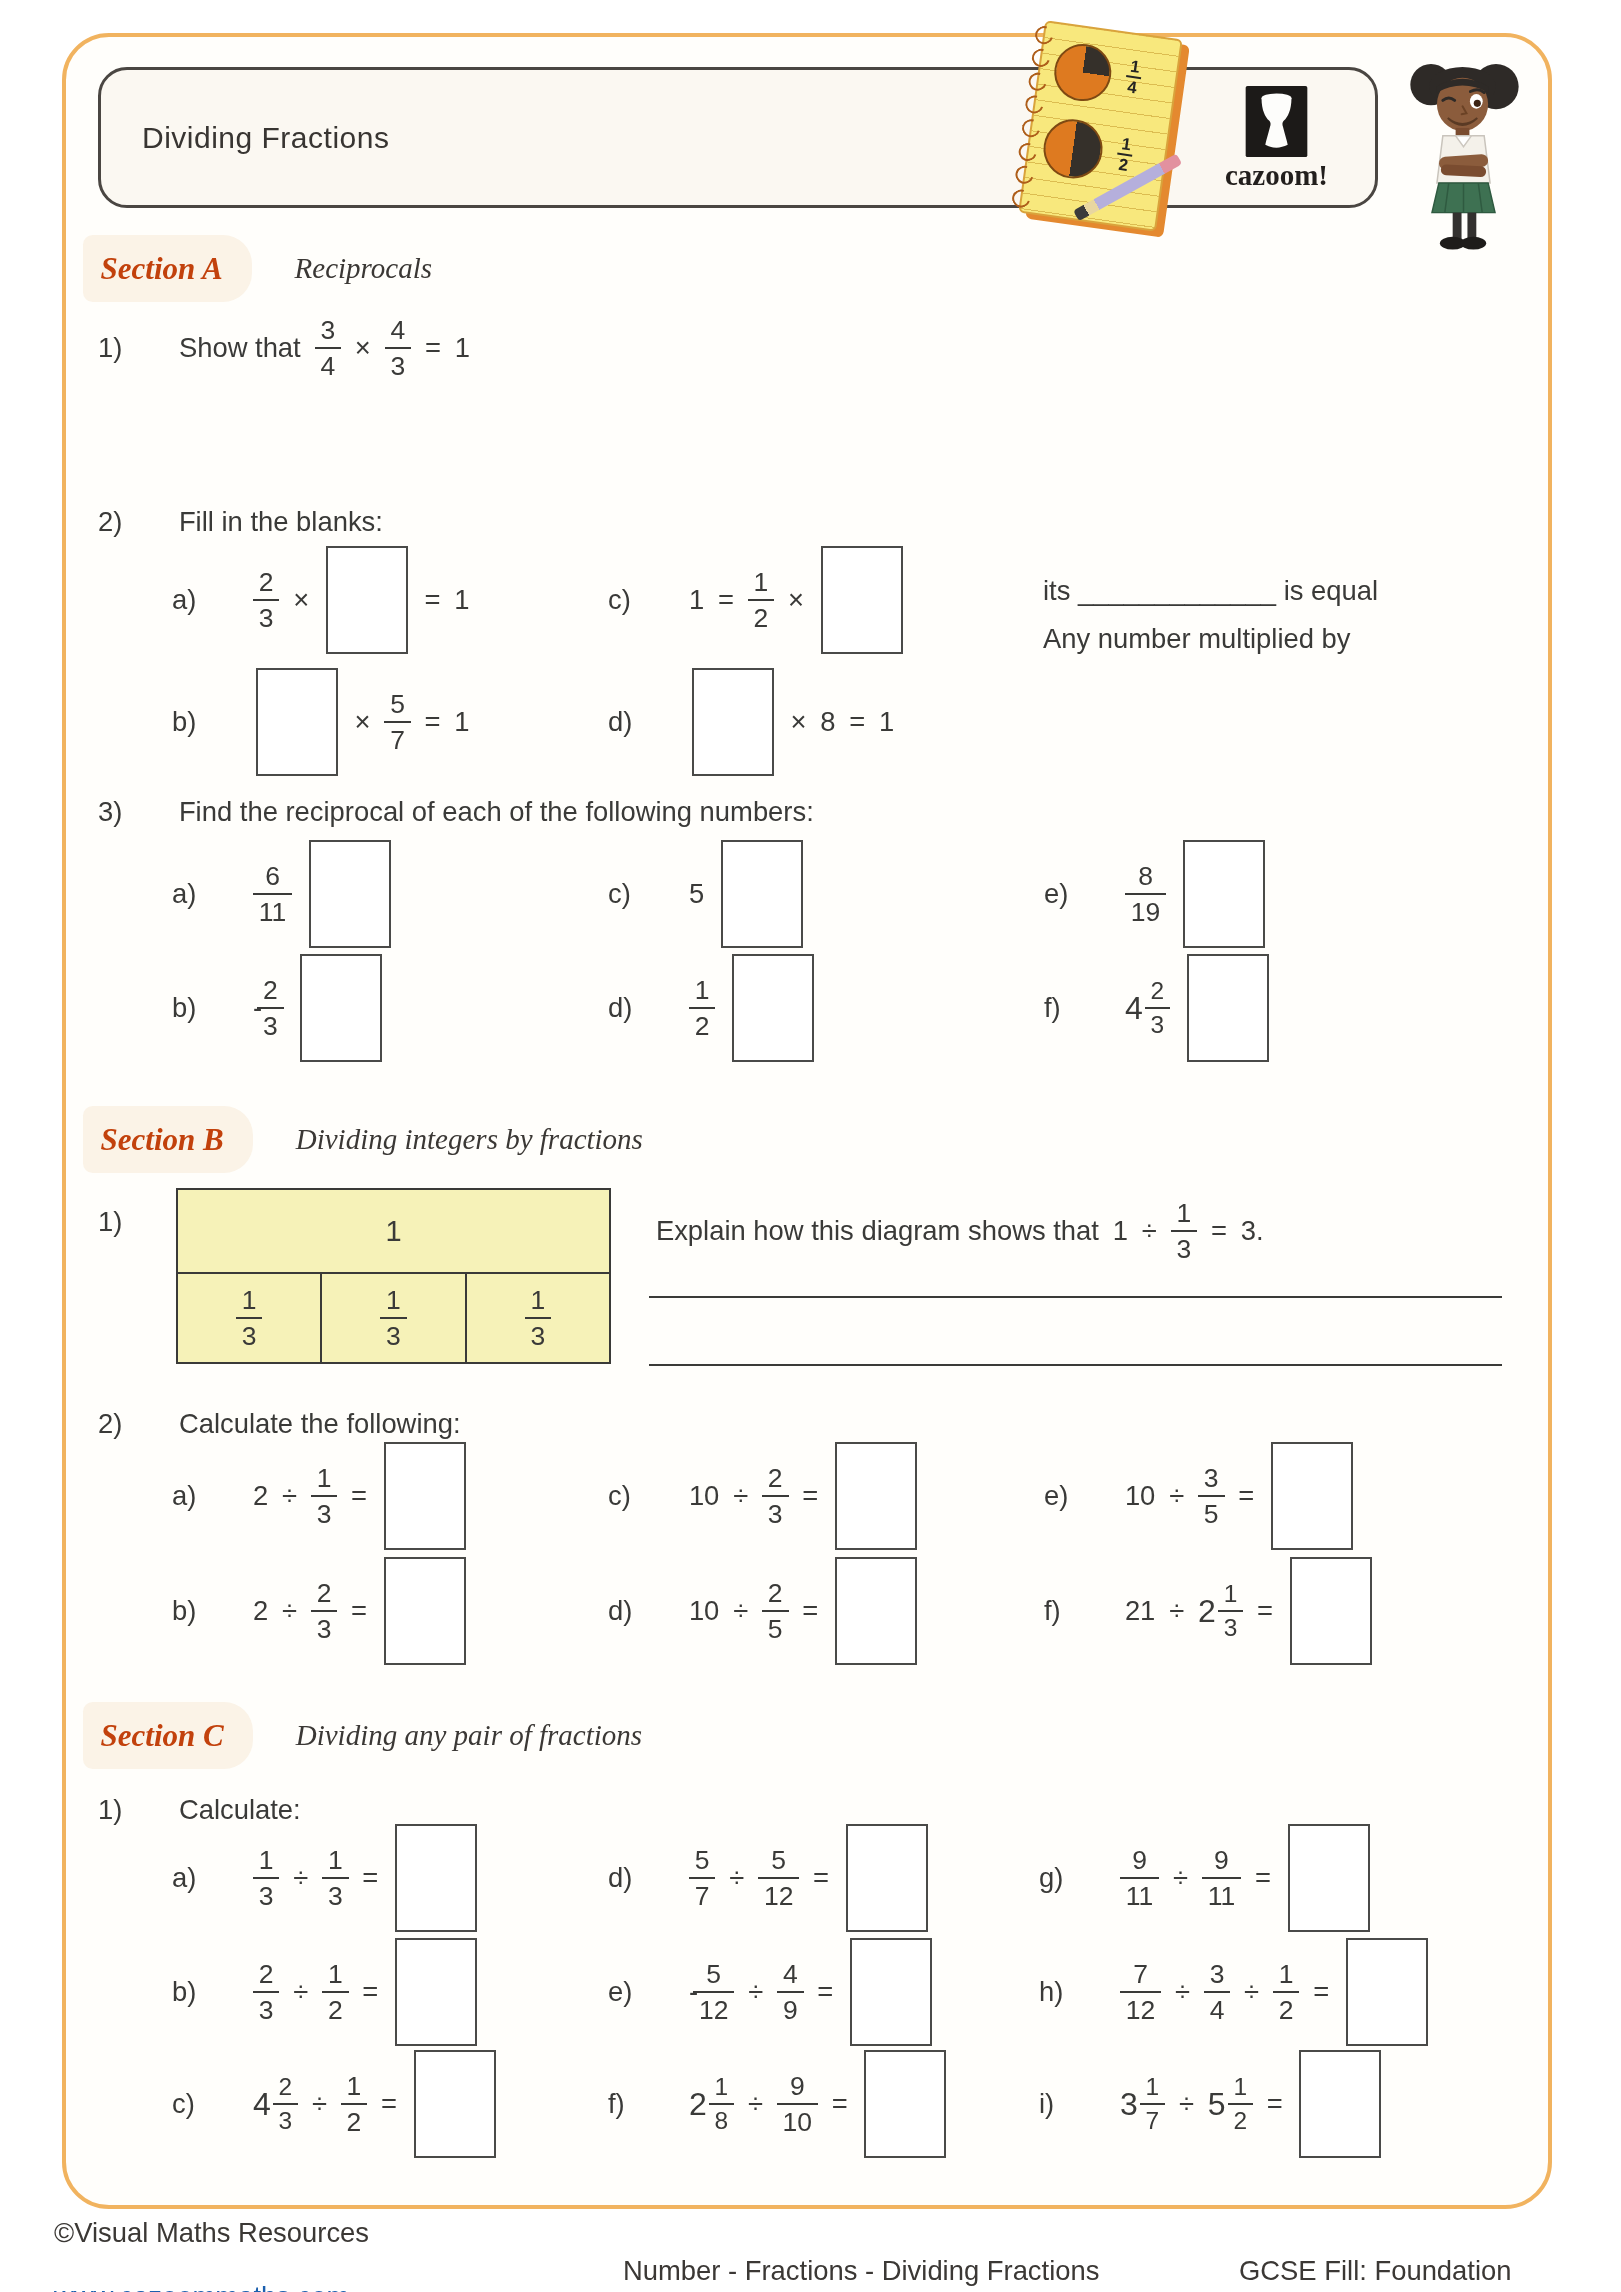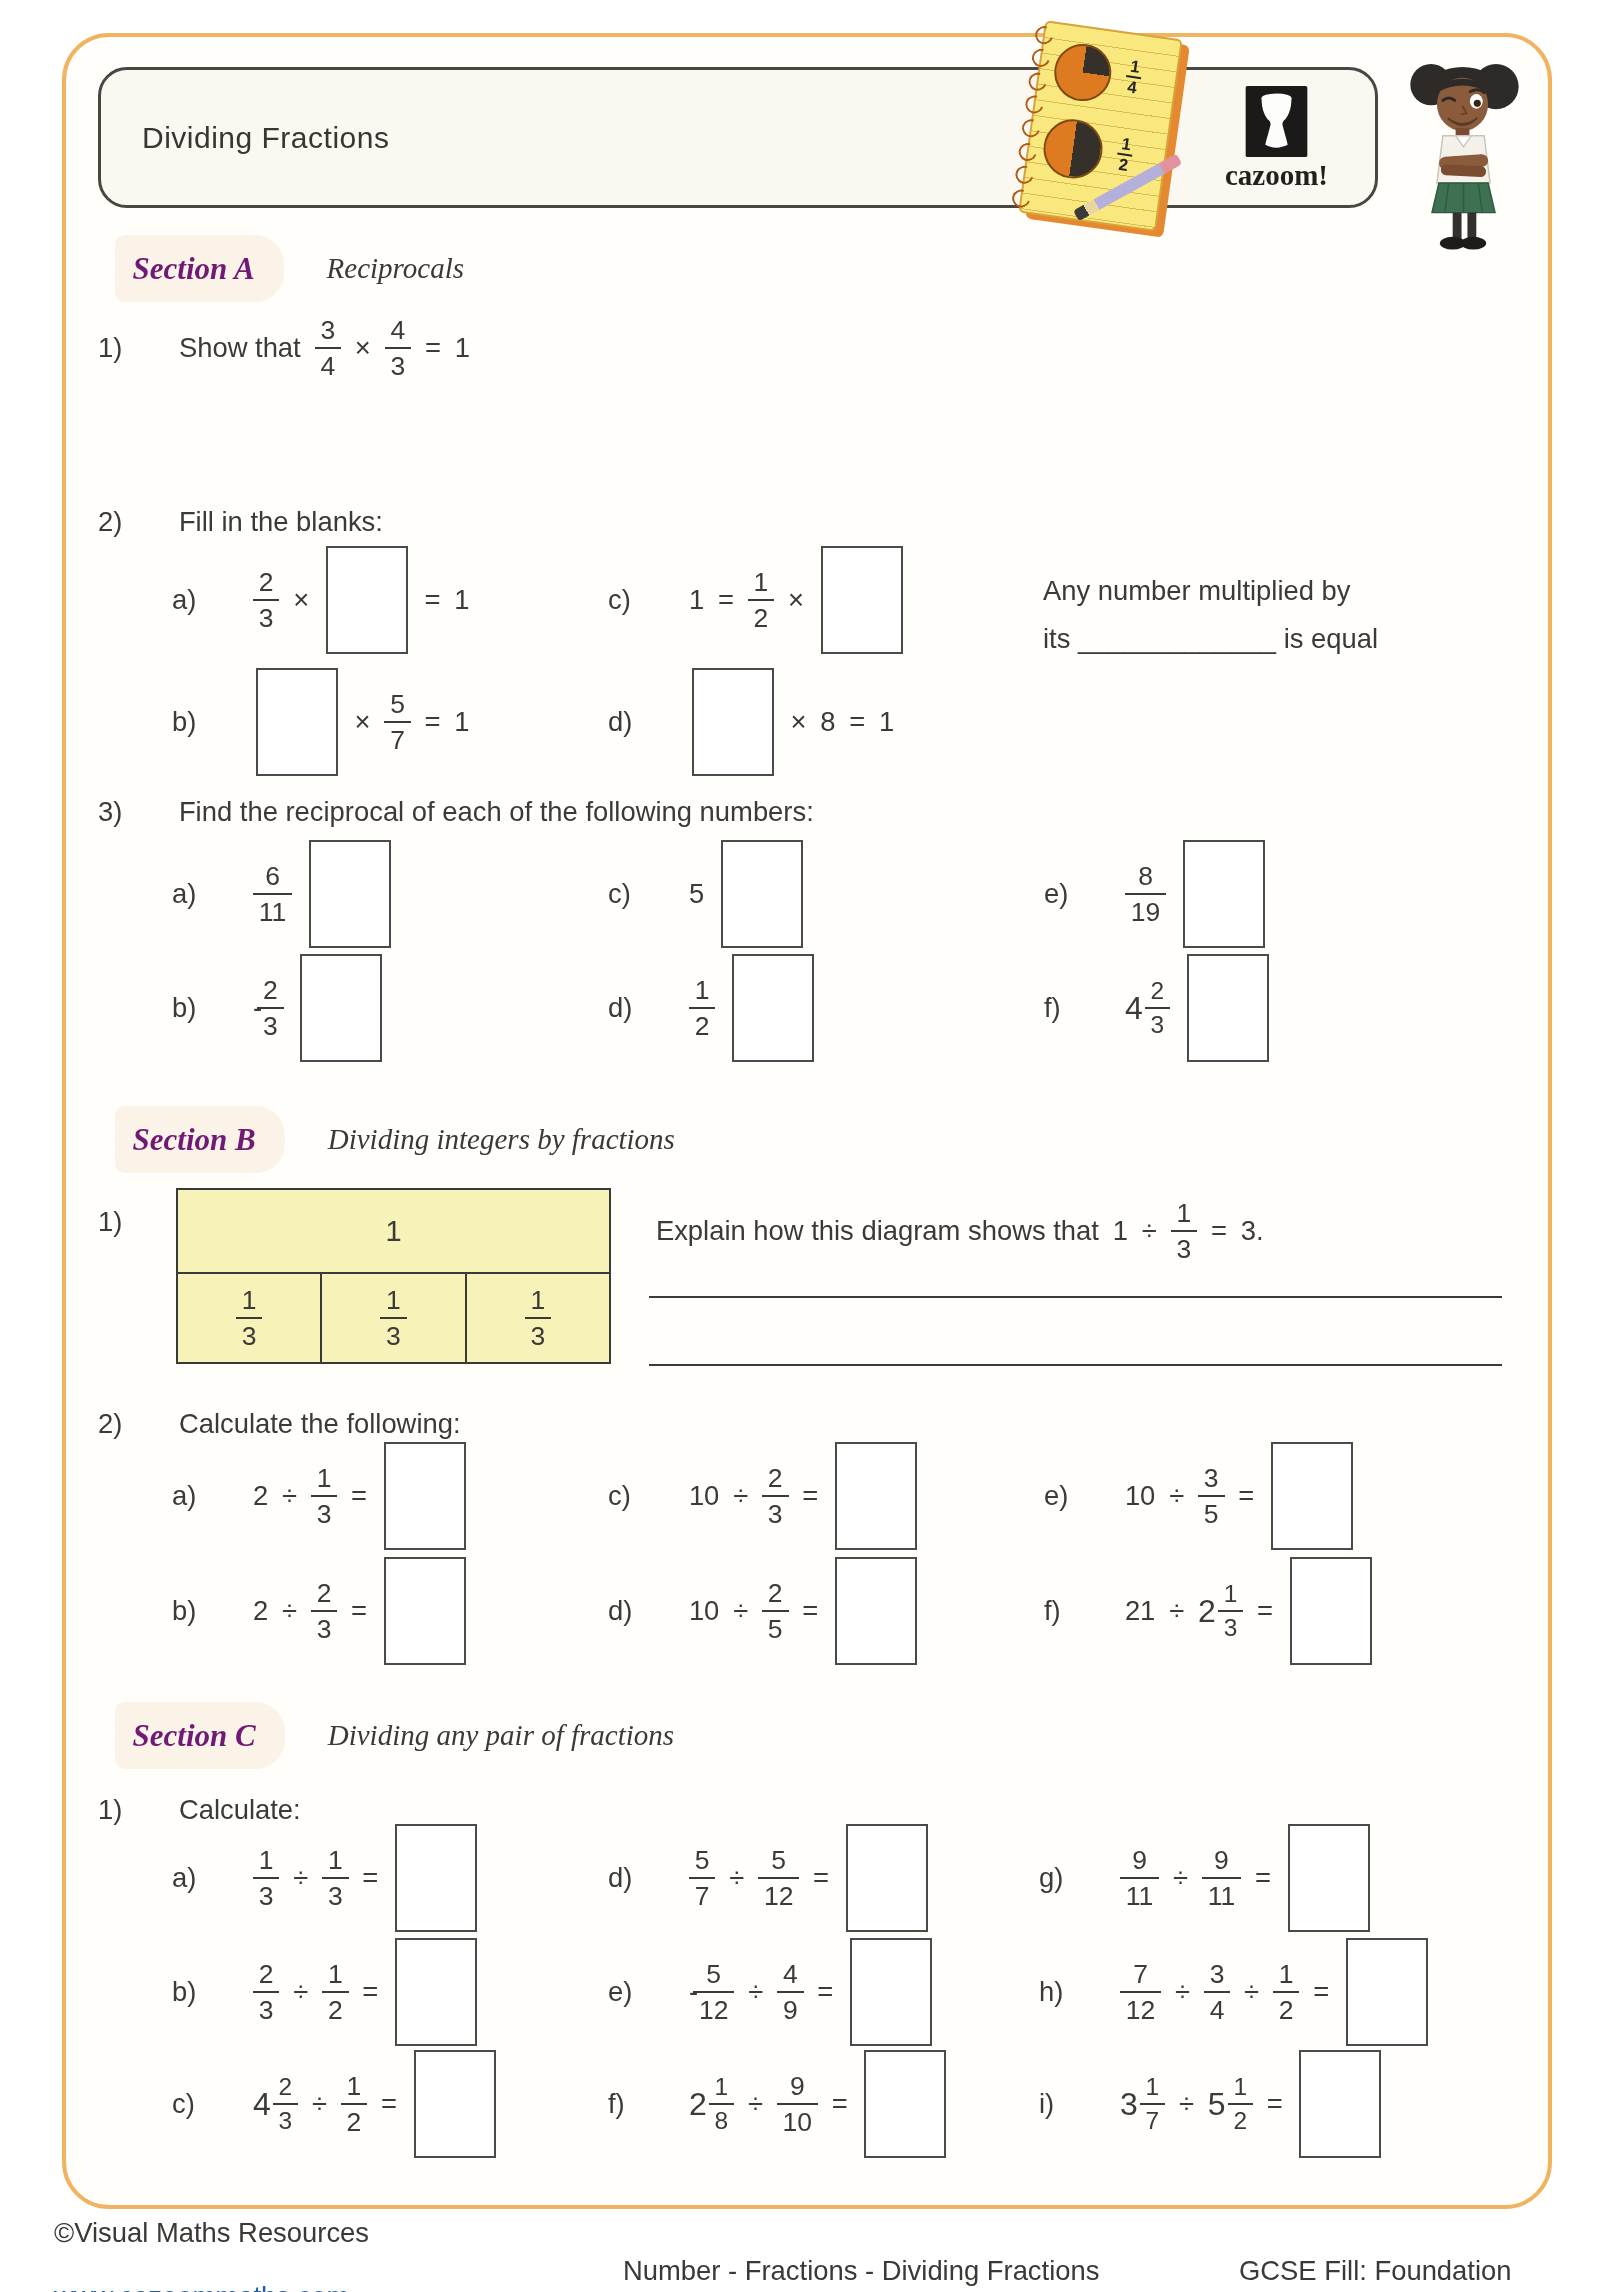--- a/index.html
+++ b/index.html
@@ -31,21 +31,21 @@
     font-weight:bold;font-size:16.7px;color:#262523;line-height:1.15;}
   .nbfrac .t{border-bottom:2.5px solid #262523;padding:0 2.9px;}
   .nbfrac1{left:86px;top:21.6px;} .nbfrac2{left:88px;top:100px;}
   .pencil{position:absolute;left:1076px;top:210px;width:118px;height:11.8px;border-radius:3.9px;
     transform:rotate(-29deg);transform-origin:left center;z-index:5;
     background:linear-gradient(90deg,#3b3b3b 0 11.8px,#E8D6A0 11.8px 23.5px,#B5AFDC 23.5px 98px,#E2919F 98px 118px);}
   .girl{position:absolute;left:1406px;top:61px;width:116px;height:192px;z-index:3;}
   
   .sec{position:absolute;left:83px;display:flex;align-items:center;}
   .sec-name{background:#FBF3E7;padding:15.7px 29px 15.7px 17.6px;border-radius:9.8px 29px 29px 9.8px;
-    font-family:"Liberation Serif",serif;font-style:italic;font-weight:bold;font-size:31px;color:#701a75;margin-left:32px;}
+    font-family:"Liberation Serif",serif;font-style:italic;font-weight:bold;font-size:31px;color:#c2410c;}
   .sec-sub{font-family:Liberation Serif, serif;font-style:italic;font-size:29px;margin-left:43px;color:#3B3835;}
   
   .row{position:absolute;display:flex;align-items:center;white-space:nowrap;}
   .qid{width:74px;flex:none;font-size:27.4px;}
   .tok{font-size:27.4px;margin:0 6.9px;}
   .tok.minus{margin-right:-11.8px;}
   .frac{display:inline-flex;flex-direction:column;align-items:center;line-height:1.15;font-size:26.5px;margin:0 6.9px;}
   .fn{padding:0 5.9px 2px;}
   .fd{border-top:2.9px solid #3a3a38;padding:2px 5.9px 0;}
   .mixed{display:inline-flex;align-items:center;margin:0 6.9px;}
@@ -191,22 +191,22 @@
 <div class="row" style="left:608px;top:667px;height:110px">
     <span class="qid">d)</span>
     <span class="ansbox"></span>
     <span class="tok">×</span>
     <span class="tok">8</span>
     <span class="tok">=</span>
     <span class="tok">1</span>
   </div>
 
 <div class="note">
+  <div>its _____________ is equal</div>
   <div>Any number multiplied by</div>
-  <div>its _____________ is equal</div>
 </div>
 
 <div class="row" style="left:98px;top:792px;height:39px">
     <span class="qid">3)</span>
     <span class="tok">Find the reciprocal of each of the following numbers:</span>
   </div>
 <div class="row" style="left:172px;top:837px;height:114px">
     <span class="qid">a)</span>
     <span class="frac">
       <span class="fn">6</span>

